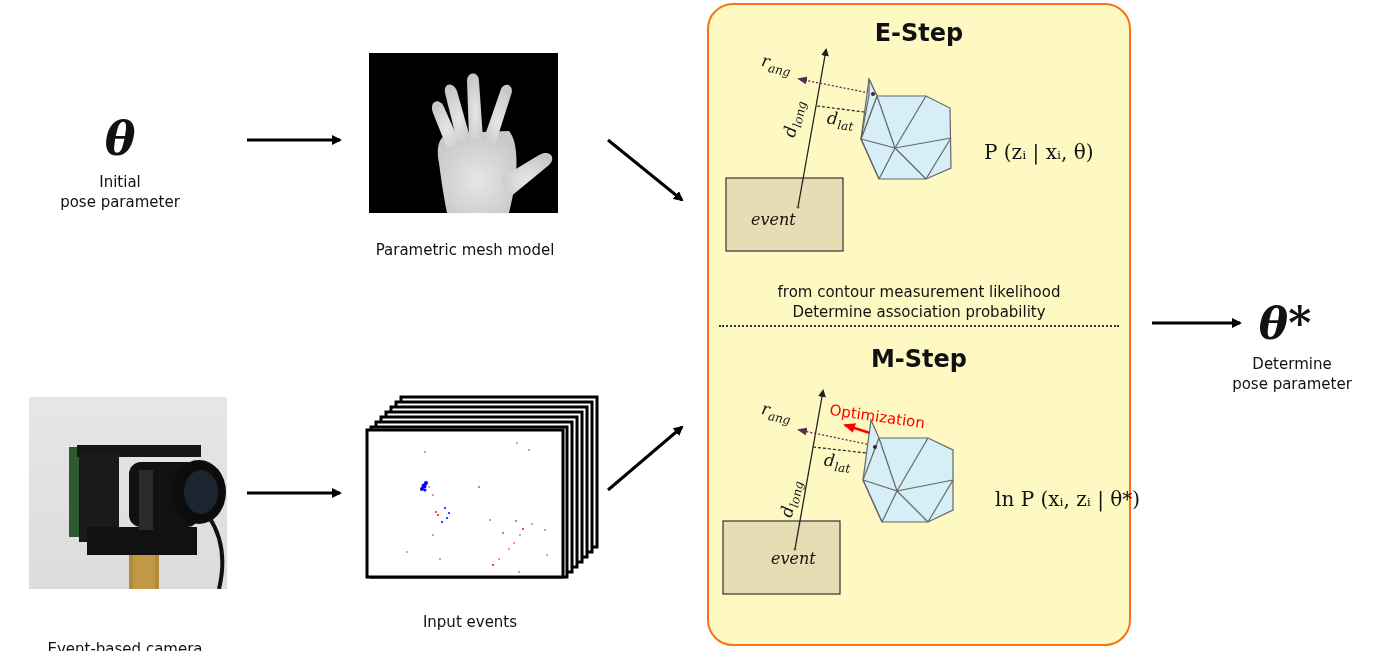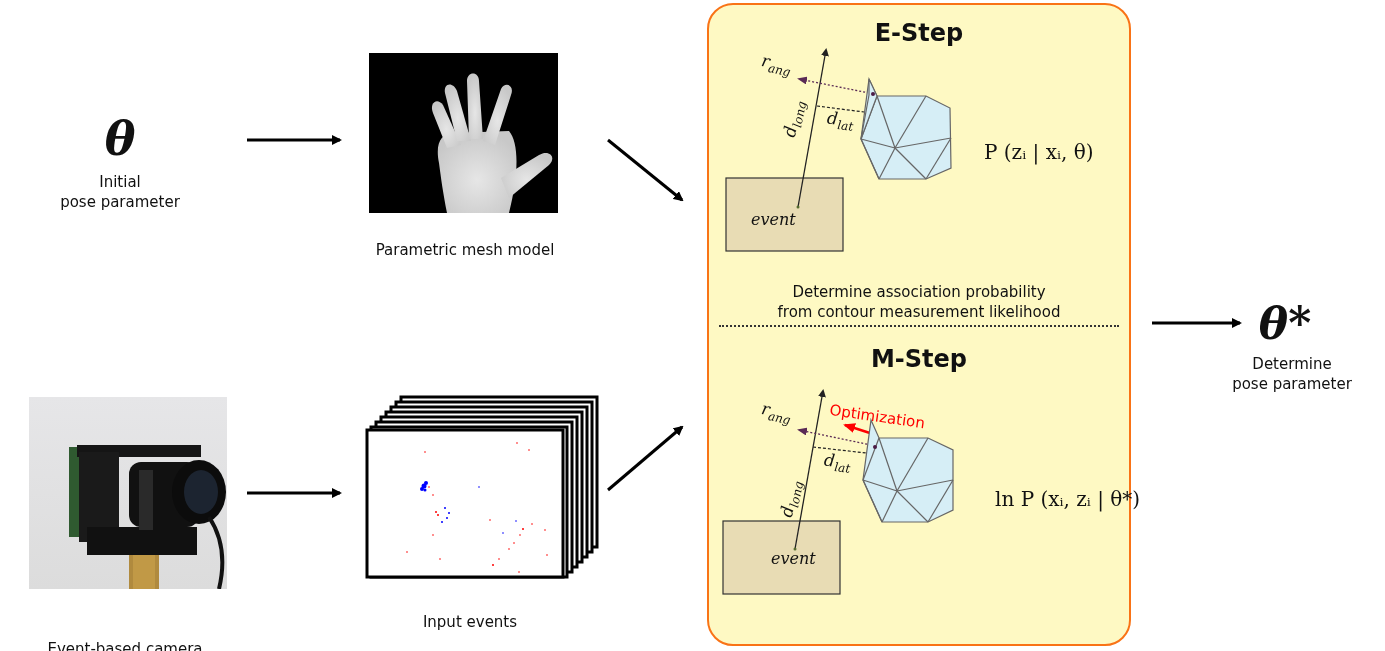--- a/index.html
+++ b/index.html
@@ -163,22 +163,22 @@
   <div class="abs math" style="left:118px; top:104px; transform:rotate(6deg); font-size:17px;">
     <i>d</i><sub style="font-size:12px;"><i>lat</i></sub>
   </div>
   <div class="abs math" style="left:70px; top:130px; transform:rotate(-79deg); transform-origin:left top; font-size:17px;">
     <i>d</i><sub style="font-size:12px;"><i>long</i></sub>
   </div>
   <div class="abs math" style="left:42px; top:205px; font-style:italic; font-size:16px;">event</div>
   <div class="abs math" style="left:275px; top:135px;">P (zᵢ | xᵢ, θ)</div>
 
   <div class="abs label" style="left:0; top:277px; width:420px;">
+    <div>from contour measurement likelihood</div>
     <div>Determine association probability</div>
-    <div>from contour measurement likelihood</div>
   </div>
 
   <div class="divider"></div>
 
   <div class="step-title" style="top:340px;">M-Step</div>
 
   <svg class="abs" style="left:0; top:320px;" width="420" height="320">
     <defs>
       <marker id="sah2" markerWidth="8" markerHeight="8" refX="6" refY="4" orient="auto" markerUnits="userSpaceOnUse">
         <path d="M0,0 L8,4 L0,8 Z" fill="#222"></path>

